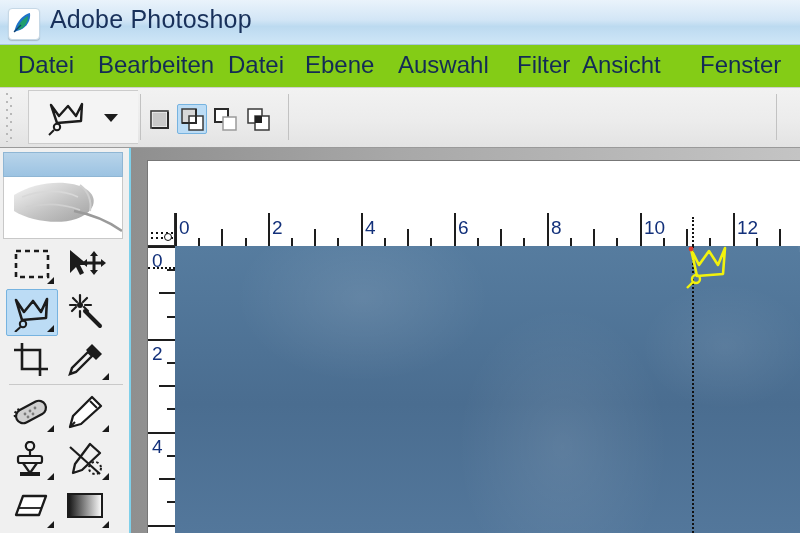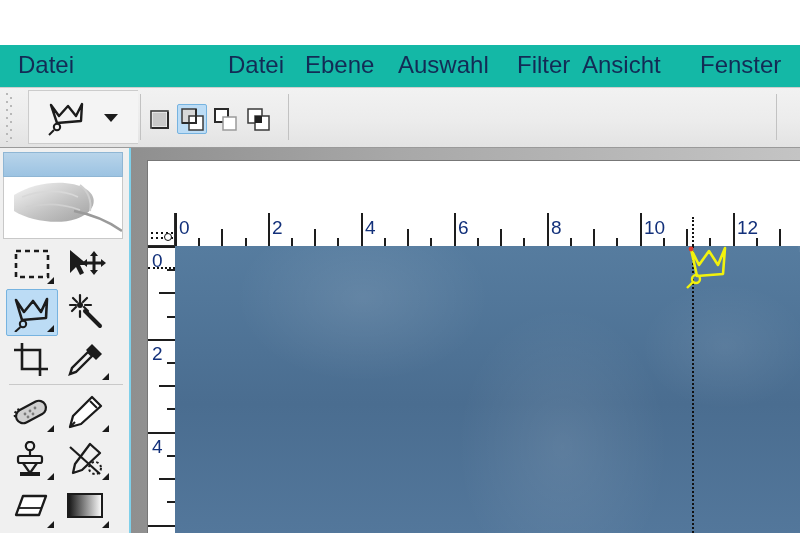--- a/index.html
+++ b/index.html
@@ -26,21 +26,21 @@
   }
   .app-title{
     position:absolute;left:50px;top:5px;
     font-size:25px;color:#18305a;letter-spacing:.2px;
     white-space:nowrap;
   }
 
   
   .menubar{
     position:absolute;left:0;top:45px;width:800px;height:43px;
-    background:#14b8a6;border-bottom:1px solid #cfcfcf;
+    background:#84cc16;border-bottom:1px solid #cfcfcf;
     box-sizing:border-box;
   }
   .menu-item{
     position:absolute;top:6px;
     font-size:24px;color:#132b55;white-space:nowrap;cursor:default;
   }
 
   
   .optionsbar{
     position:absolute;left:0;top:88px;width:800px;height:60px;
@@ -190,23 +190,34 @@
     position:absolute;top:0;bottom:0;width:0;
     border-left:2px dotted #111;
   }
   svg{display:block;}
 </style>
 </head>
 <body>
 
 <div id="app">
 
+  <div class="titlebar">
+    <div class="app-icon">
+      <svg width="28" height="28" viewBox="0 0 28 28">
+        <path d="M21 4 C16 5 10 10 7 17 L5 23 L11 21 C18 18 22 11 21 4 Z" fill="#1e73c8"></path>
+        <path d="M19 7 C15 9 10 14 8 20 L11 20.5 C16 18 19 13 19 7 Z" fill="#1f9e6e"></path>
+        <path d="M5 23 L12 16" stroke="#0d3f6e" stroke-width="1.3" fill="none"></path>
+      </svg>
+    </div>
+    <div class="app-title">Adobe Photoshop</div>
+  </div>
 
   <div class="menubar">
     <div class="menu-item" style="left:18px">Datei</div>
+    <div class="menu-item" style="left:98px">Bearbeiten</div>
     <div class="menu-item" style="left:228px">Datei</div>
     <div class="menu-item" style="left:305px">Ebene</div>
     <div class="menu-item" style="left:398px">Auswahl</div>
     <div class="menu-item" style="left:517px">Filter</div>
     <div class="menu-item" style="left:582px">Ansicht</div>
     <div class="menu-item" style="left:700px">Fenster</div>
   </div>
 
   <div class="optionsbar">
     <div class="grip"></div>

